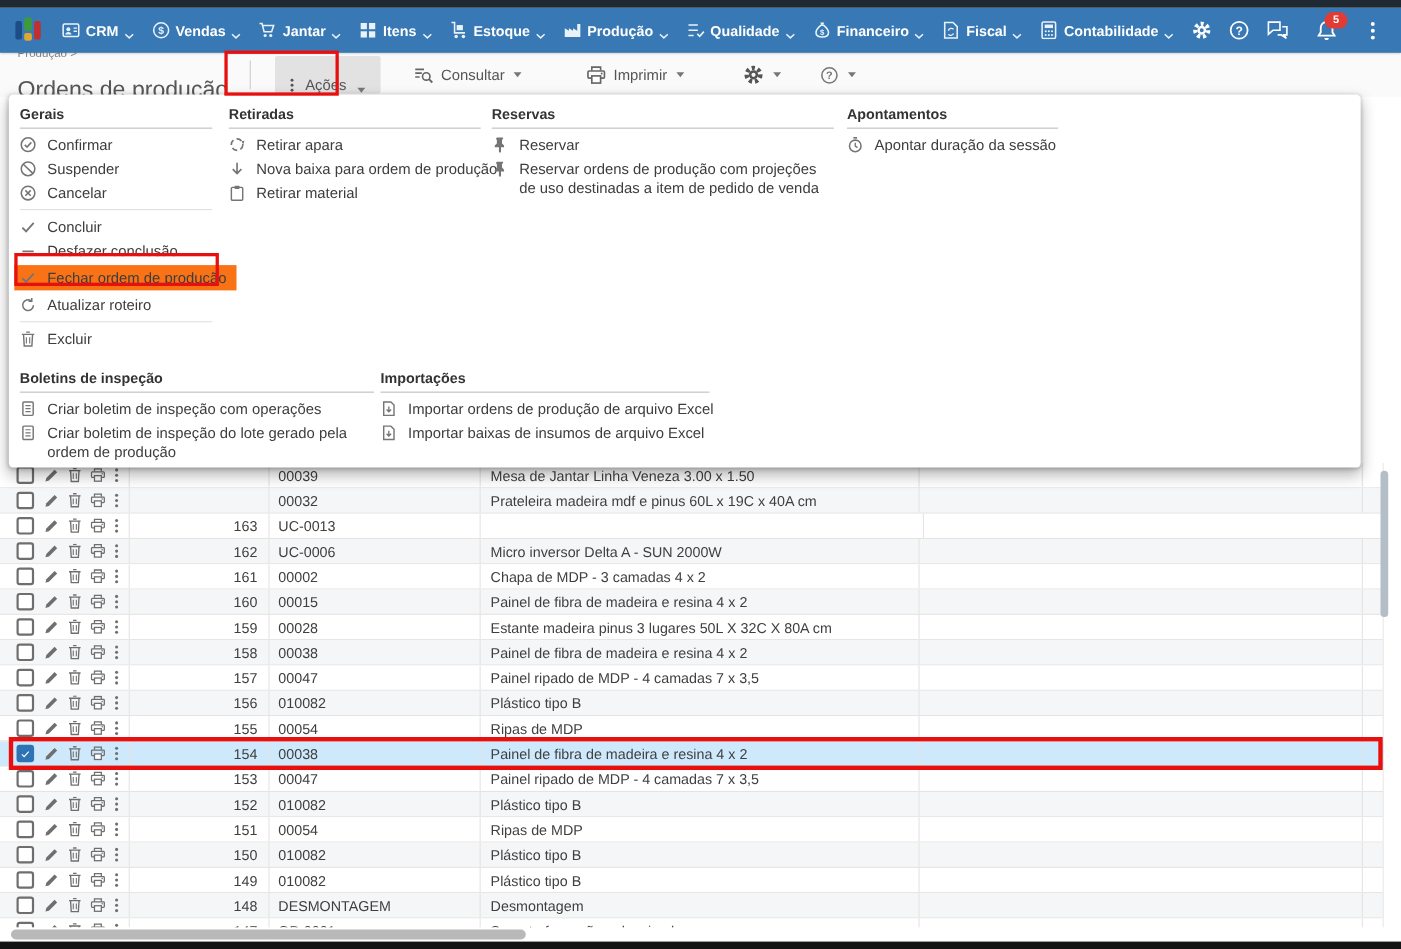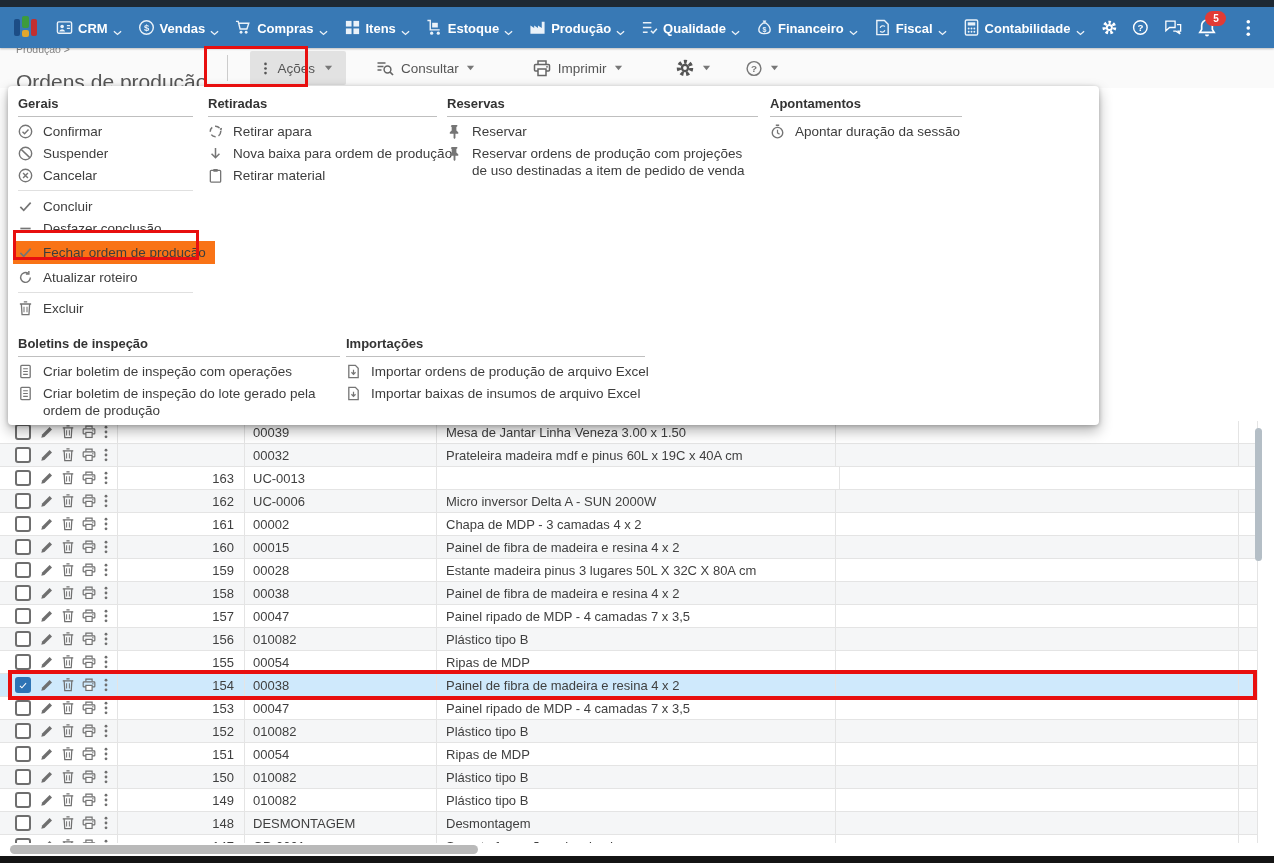--- a/index.html
+++ b/index.html
@@ -30,29 +30,29 @@
   .badge{position:absolute;top:-7px;right:-9px;background:#e23b35;min-width:15px;height:15px;border-radius:8px;
          font-size:10px;font-weight:700;color:#fff;display:flex;align-items:center;justify-content:center;padding:0 3px}
   .kebabnav{width:12px;height:18px;color:#fff;margin-left:26px;cursor:pointer}
   
   .toolbar{position:absolute;left:0;top:48px;width:1274px;height:40px;background:#fafafa;
            display:flex;align-items:center;padding-left:16px;box-sizing:border-box;color:#5a5a5a;z-index:40}
   .crumbwrap{line-height:1}
   .crumbs{font-size:10.5px;color:#848484;margin-bottom:16px}
   .ptitle{font-size:21px;color:#575757}
   .tdivider{width:1px;height:26px;background:#ccc;margin-left:20px}
-  .btn-acoes{margin-left:22px;background:#e2e2e2;border-radius:2px;height:34px;display:flex;align-items:center;
+  .btn-acoes{margin-left:22px;background:#e2e2e2;border-radius:2px;height:34px;display:flex;align-items:flex-end;
              gap:9px;padding:0 13px;font-size:13.5px;color:#555;cursor:pointer}
   .tgroup{display:flex;align-items:center;gap:7px;font-size:13.5px;color:#555;cursor:pointer}
   .g-consult{margin-left:30px}.g-print{margin-left:58px}.g-gear{margin-left:52px}.g-help{margin-left:34px}
   .tico{width:18px;height:17px;color:#666}
   .caret{width:9px;height:6px;color:#777}
   .kebabsm{width:5px;height:15px;color:#555}
   
-  .panel{position:absolute;left:8px;top:86px;width:1091px;height:339px;background:#fff;border-radius:4px;
+  .panel{position:absolute;left:8px;top:86px;width:1229px;height:339px;background:#fff;border-radius:4px;
          box-shadow:0 6px 14px rgba(0,0,0,.30),0 1px 4px rgba(0,0,0,.22);z-index:50}
   .msec{position:absolute}
   .msec h3{margin:0;font-size:13px;font-weight:700;color:#333;line-height:15px;padding:5px 0 5px 0;
            border-bottom:1px solid #bfbfbf}
   .mitems{padding-top:3px}
   .mitem{display:flex;align-items:flex-start;gap:10px;padding:2.5px 0;font-size:13.5px;color:#3d3d3d;
          line-height:17px;white-space:nowrap;cursor:pointer}
   .mitem.wrap{white-space:normal}
   .mico{width:15px;height:15px;color:#757575;flex:0 0 15px;margin-top:1px}
   .mdiv{border-top:1px solid #e0e0e0;margin:4px 0;height:0}
@@ -268,21 +268,21 @@
       </svg>
       <span>Vendas</span>
       <svg class="nchev">
         <use href="#i-chevron"></use>
       </svg>
     </div>
   <div class="nitem">
       <svg class="nico">
         <use href="#i-cart"></use>
       </svg>
-      <span>Compras</span>
+      <span>Jantar</span>
       <svg class="nchev">
         <use href="#i-chevron"></use>
       </svg>
     </div>
   <div class="nitem">
       <svg class="nico">
         <use href="#i-grid"></use>
       </svg>
       <span>Itens</span>
       <svg class="nchev">

